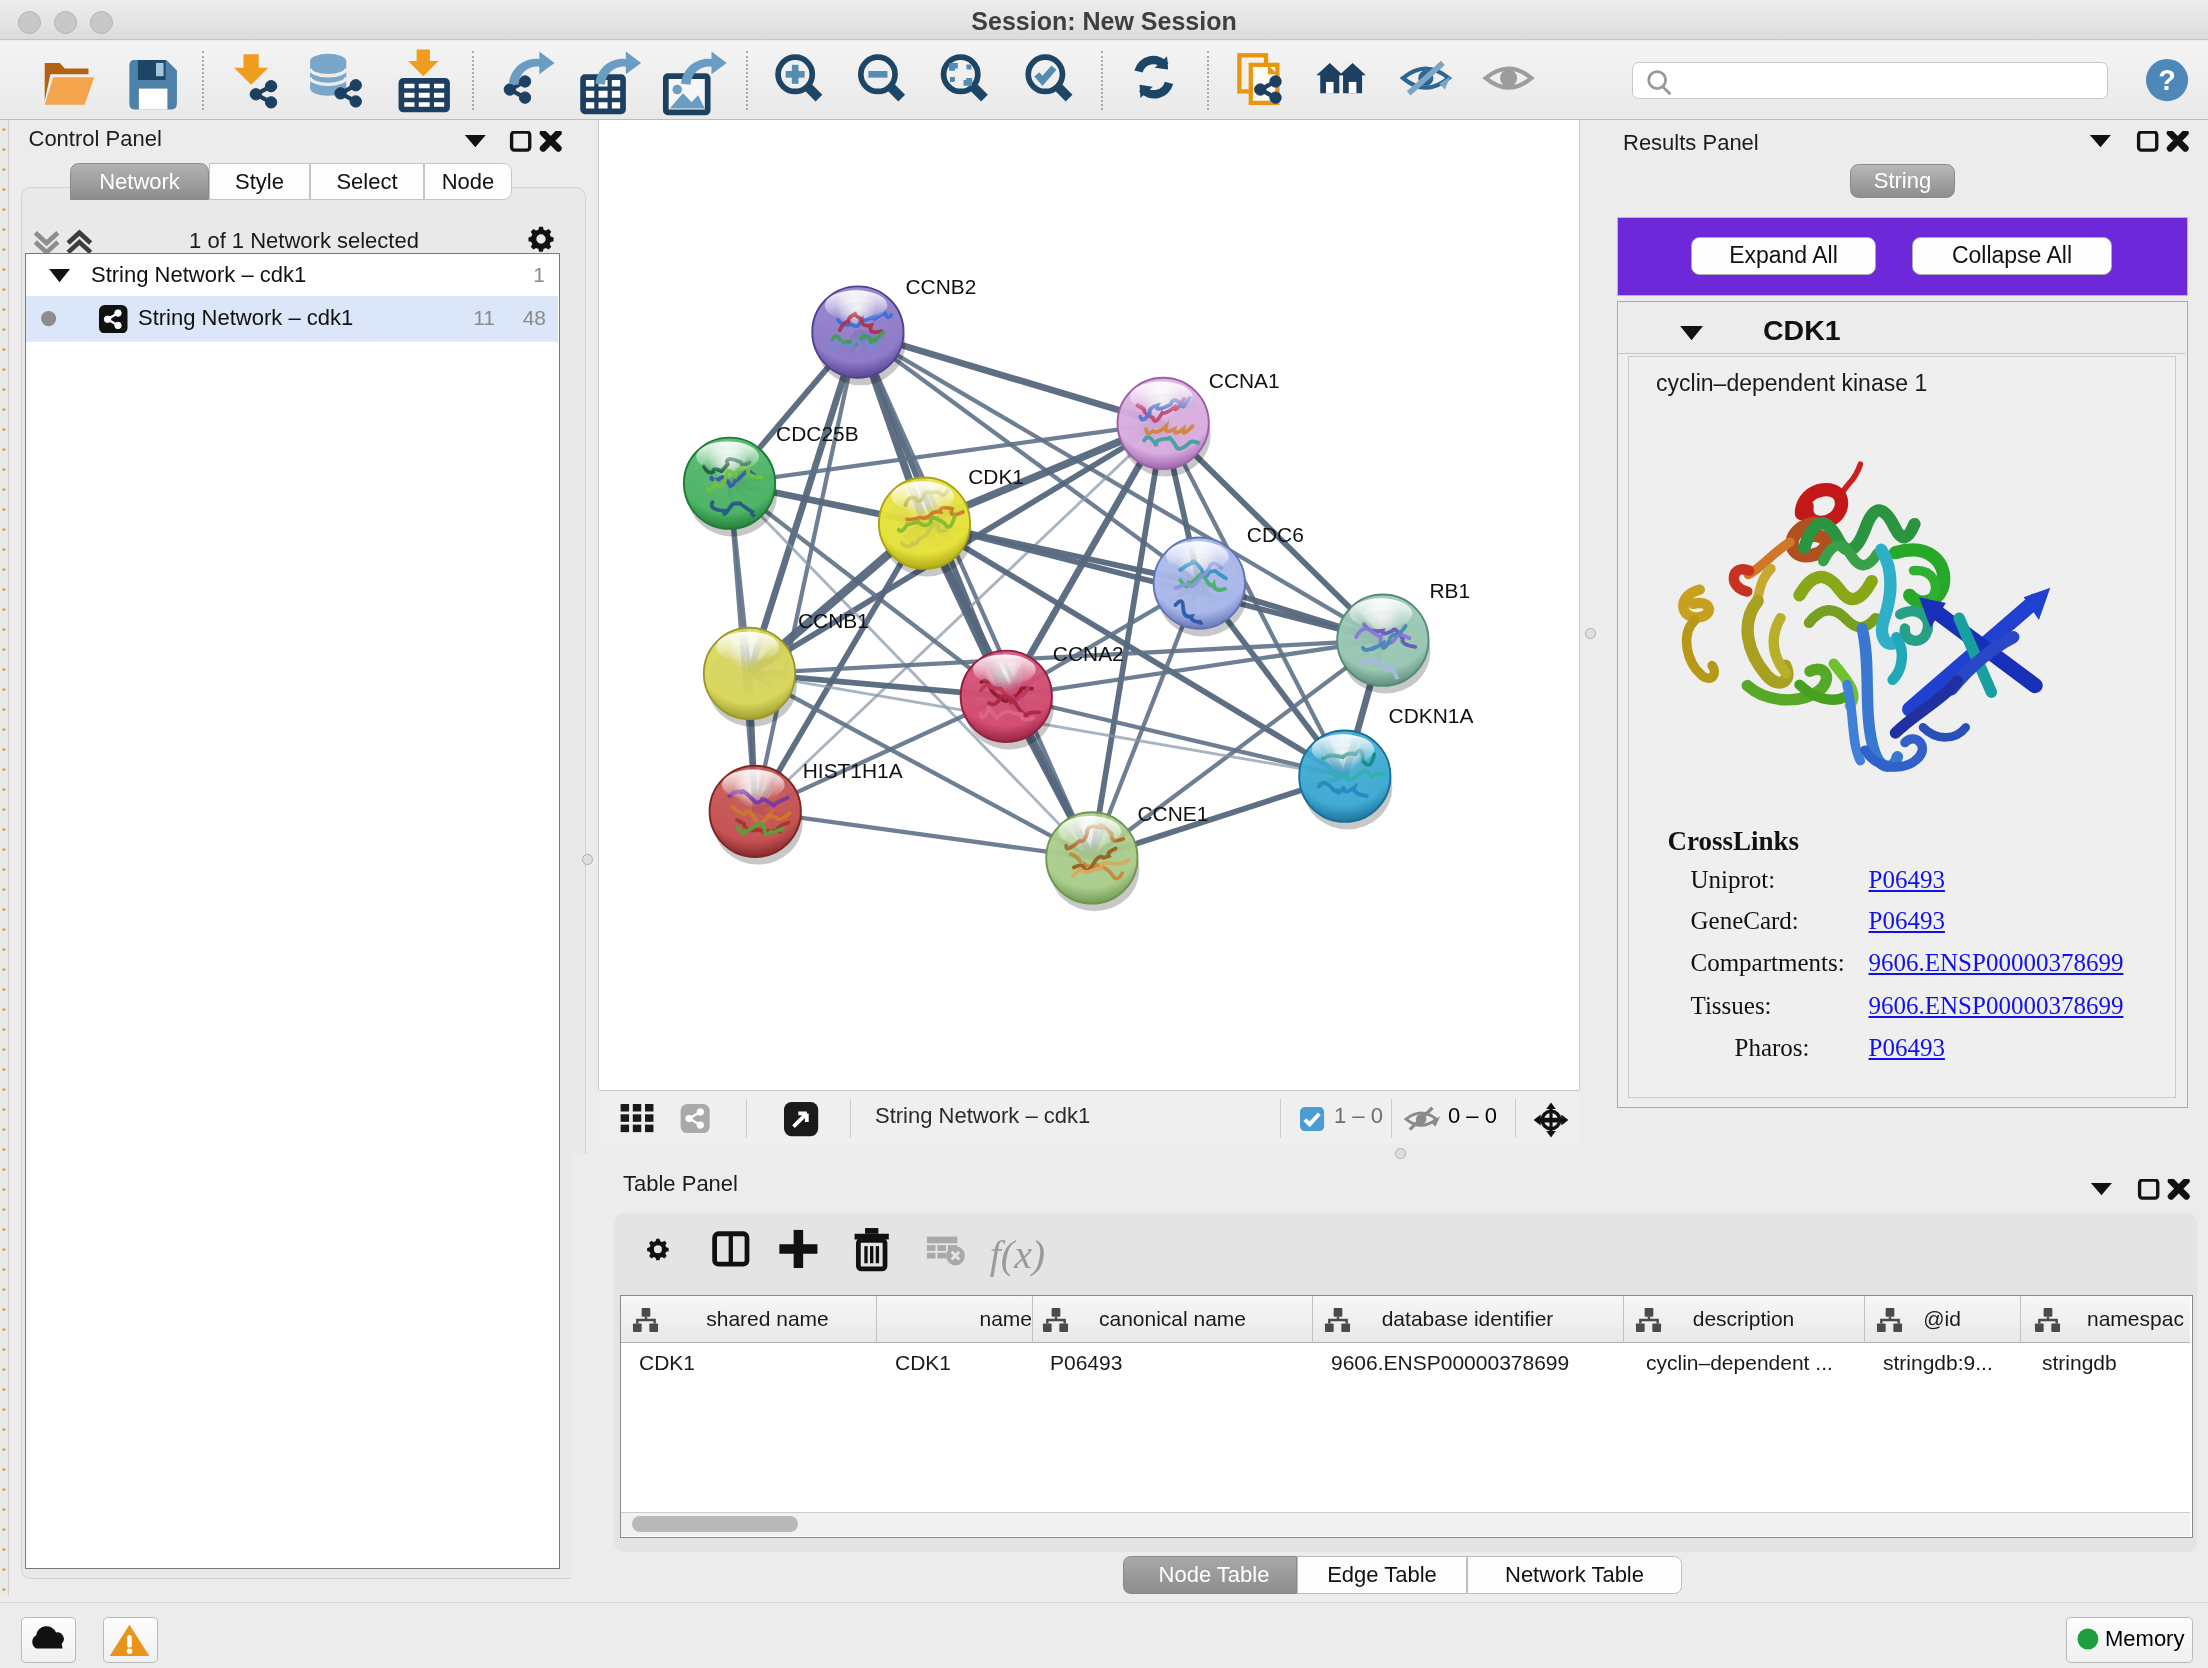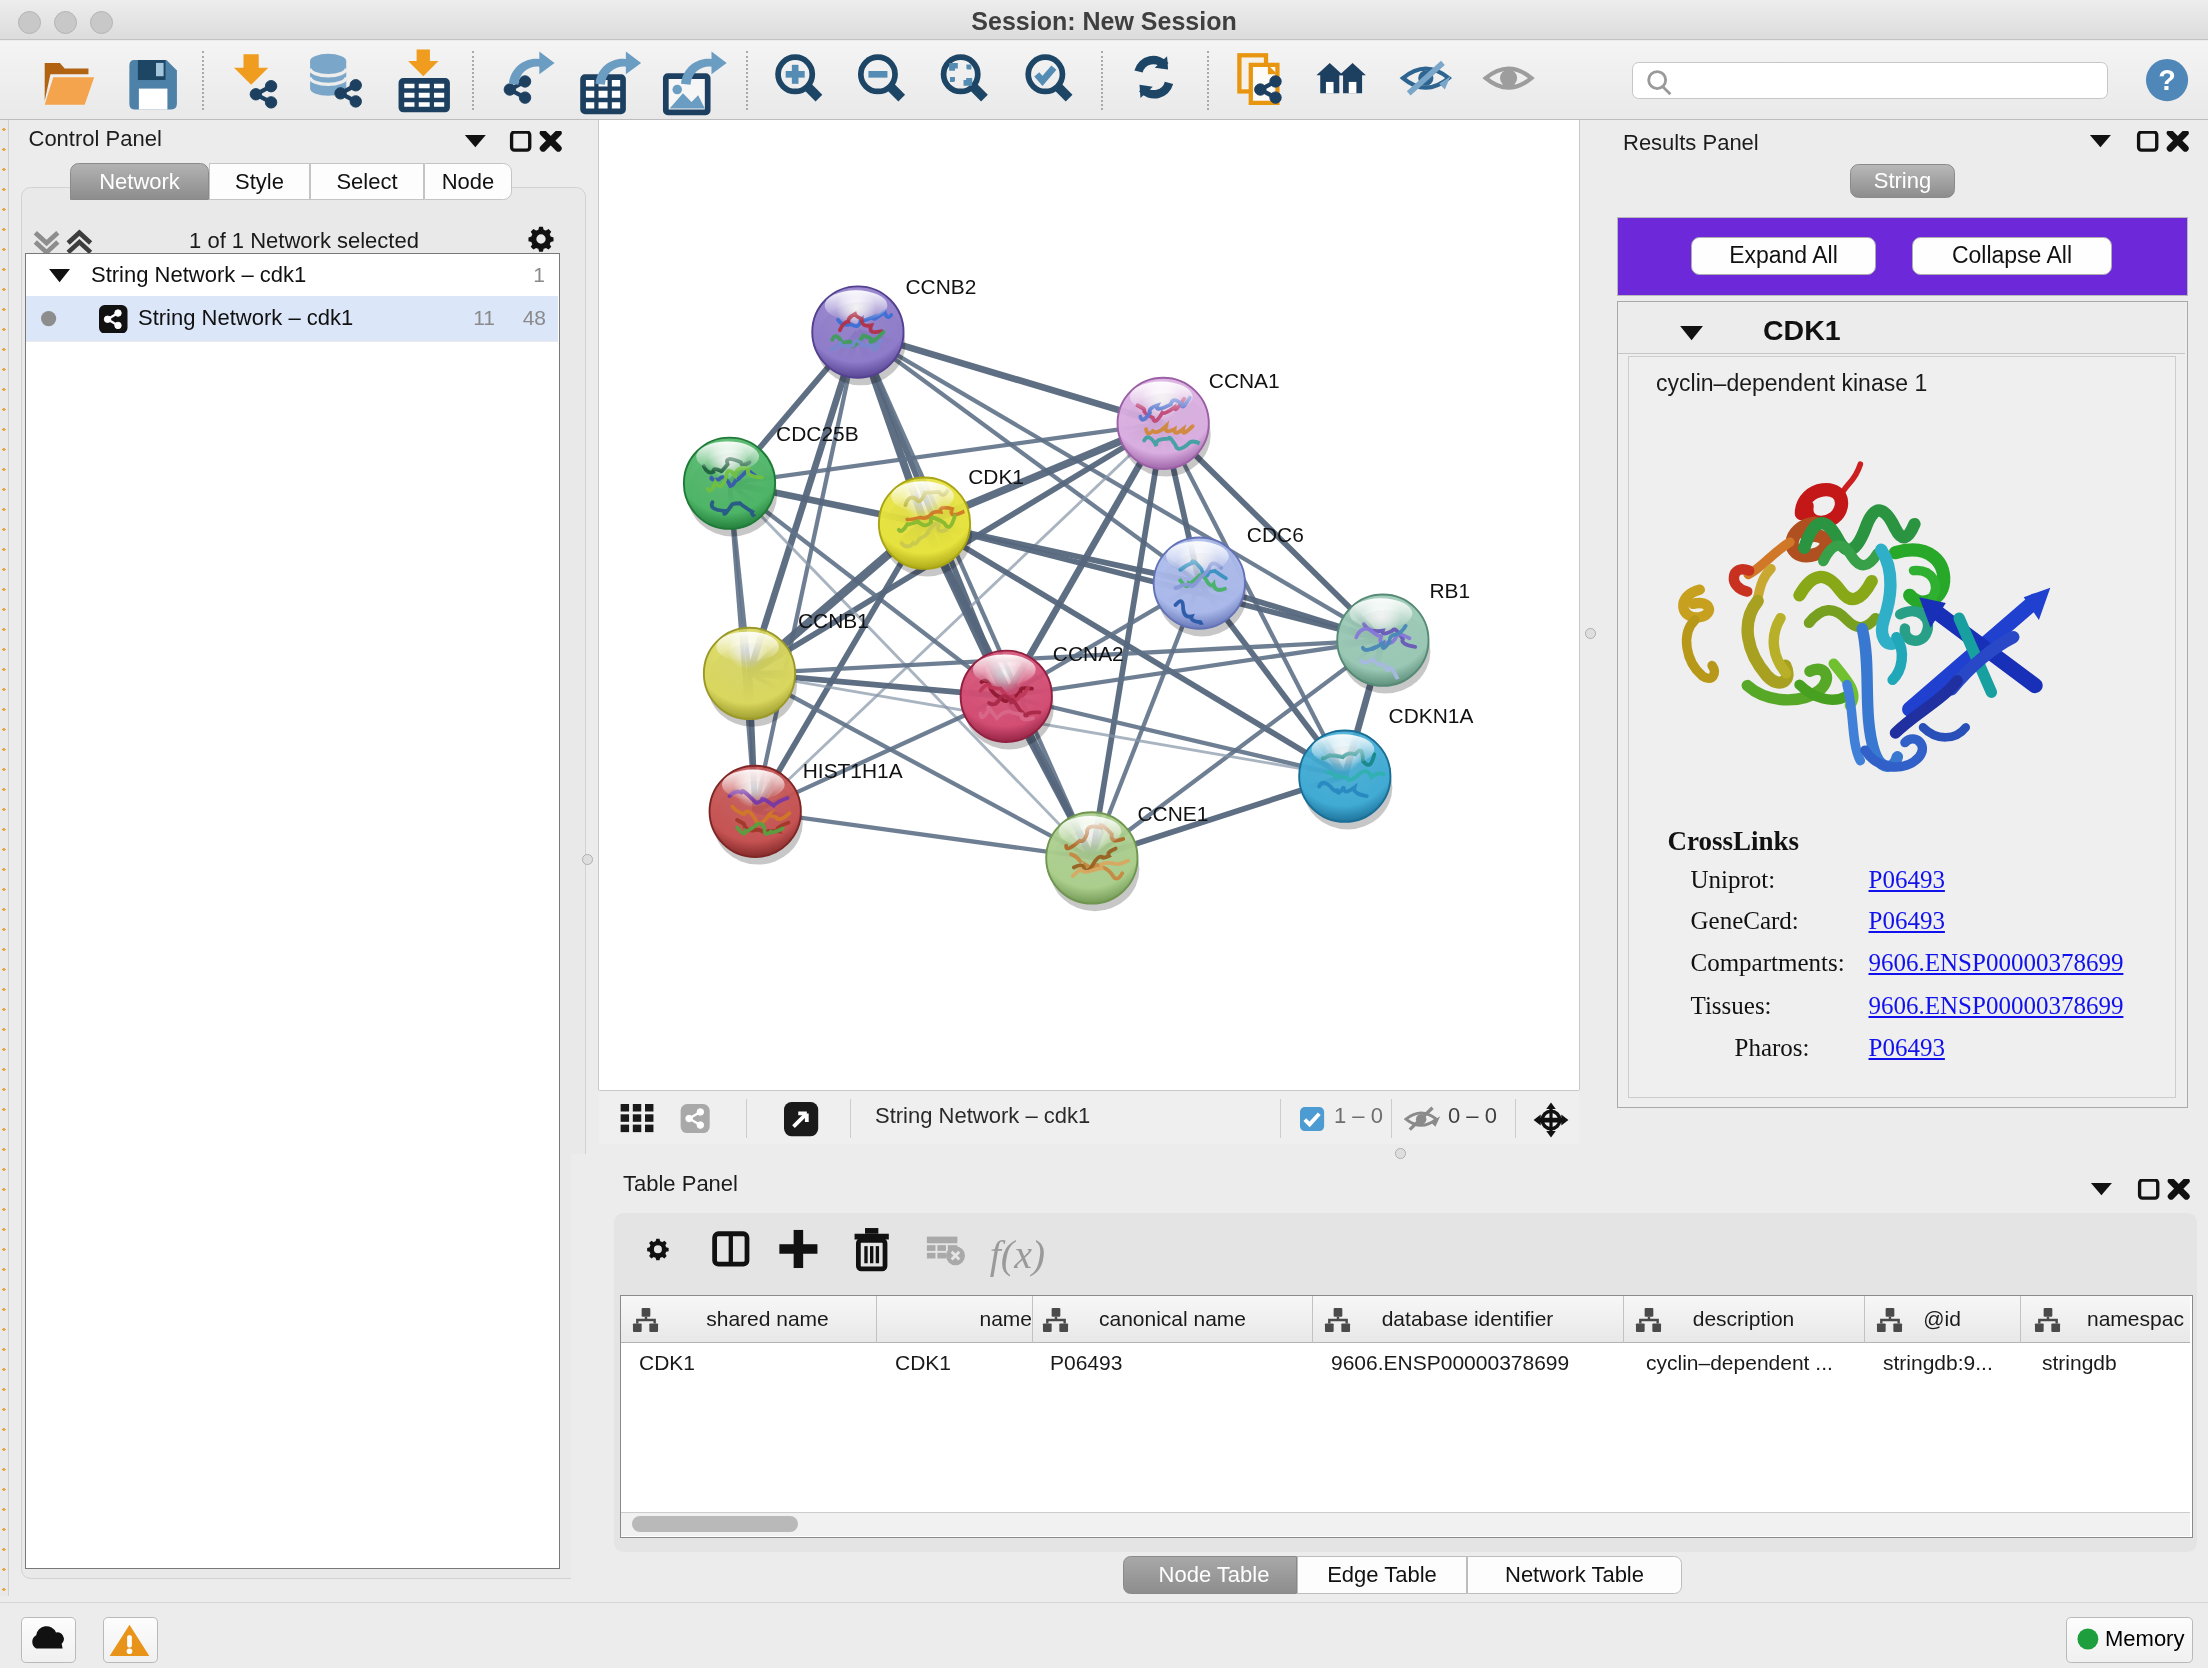--- a/index.html
+++ b/index.html
@@ -595,21 +595,21 @@
       <path d="M5 13 L10 18 L20 7" stroke="#fff" stroke-width="4" fill="none"></path>
     </svg>
     <div class="abs" style="left:735px;top:12.4px;font-size:22px;color:#6e6e6e;">1 – 0</div>
     <div class="abs" style="left:792px;top:7.6px;height:39px;border-left:1.9px solid #cccccc;"></div>
     <svg class="abs" style="left:805px;top:13.3px" width="40" height="28.5" viewBox="0 0 42 30">
       <path d="M2 16 Q18 3 34 16 Q18 29 2 16 Z" fill="none" stroke="#8a8a8a" stroke-width="3.0"></path>
       <circle cx="18" cy="16" r="5.5" fill="#8a8a8a"></circle>
       <line x1="6" y1="27" x2="30" y2="4" stroke="#8a8a8a" stroke-width="3.5"></line>
       <path d="M28 19 L38 13 L33 24 Z" fill="#8a8a8a"></path>
     </svg>
-    <div class="abs" style="left:849px;top:12.4px;font-size:22px;color:#404040;">0 – 0</div>
+    <div class="abs" style="left:849px;top:12.4px;font-size:22px;color:#000000;">0 – 0</div>
     <div class="abs" style="left:916px;top:7.6px;height:39px;border-left:1.9px solid #cccccc;"></div>
     <svg class="abs" style="left:933px;top:9.5px" width="38" height="38" viewBox="0 0 24 24">
       <path fill="#111" d="M12 1 L15 5 L13 5 L13 10.5 L18.5 10.5 L18.5 8.5 L23 12 L18.5 15.5 L18.5 13.5 L13 13.5 L13 19 L15 19 L12 23 L9 19 L11 19 L11 13.5 L5.5 13.5 L5.5 15.5 L1 12 L5.5 8.5 L5.5 10.5 L11 10.5 L11 5 L9 5 Z"></path>
       <circle cx="12" cy="12" r="5.5" fill="none" stroke="#111" stroke-width="2.2"></circle>
     </svg>
   </div>
   <div id="resultspanel" class="abs">
     <div class="abs panelhead" style="left:41px;top:9.5px;">Results Panel</div>
     <svg class="abs" style="left:506px;top:11.4px" width="105" height="25" viewBox="0 0 110 26">
       <path d="M2 4 L24 4 L13 17 Z" fill="#111"></path>

